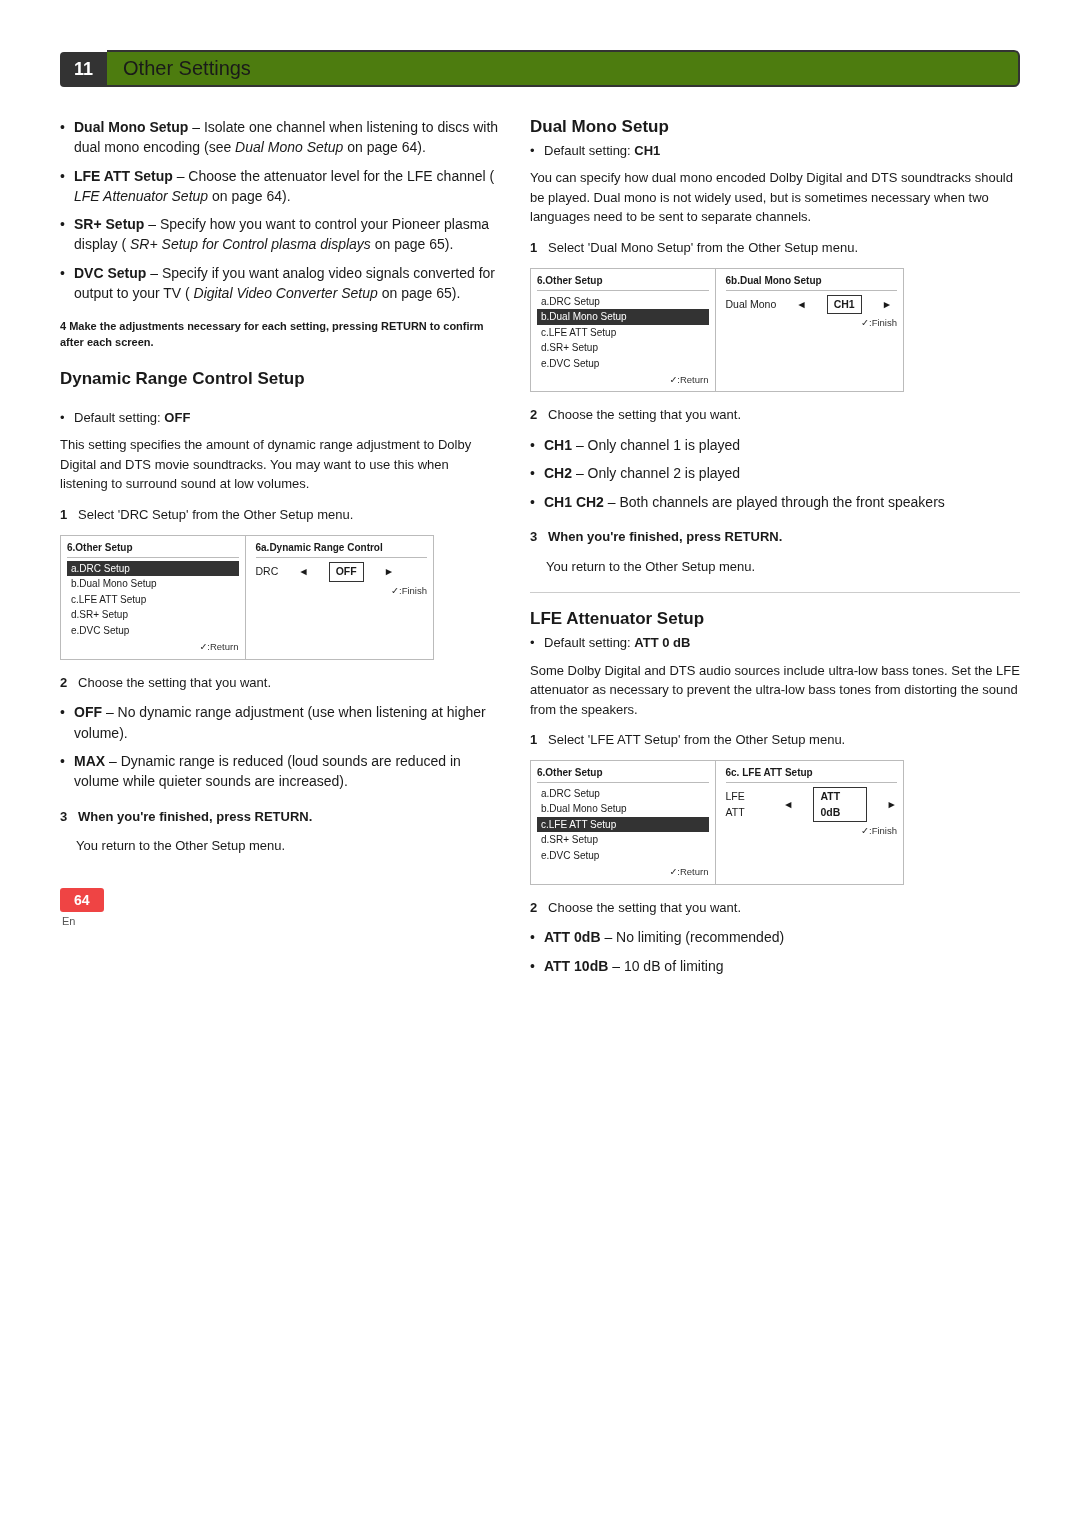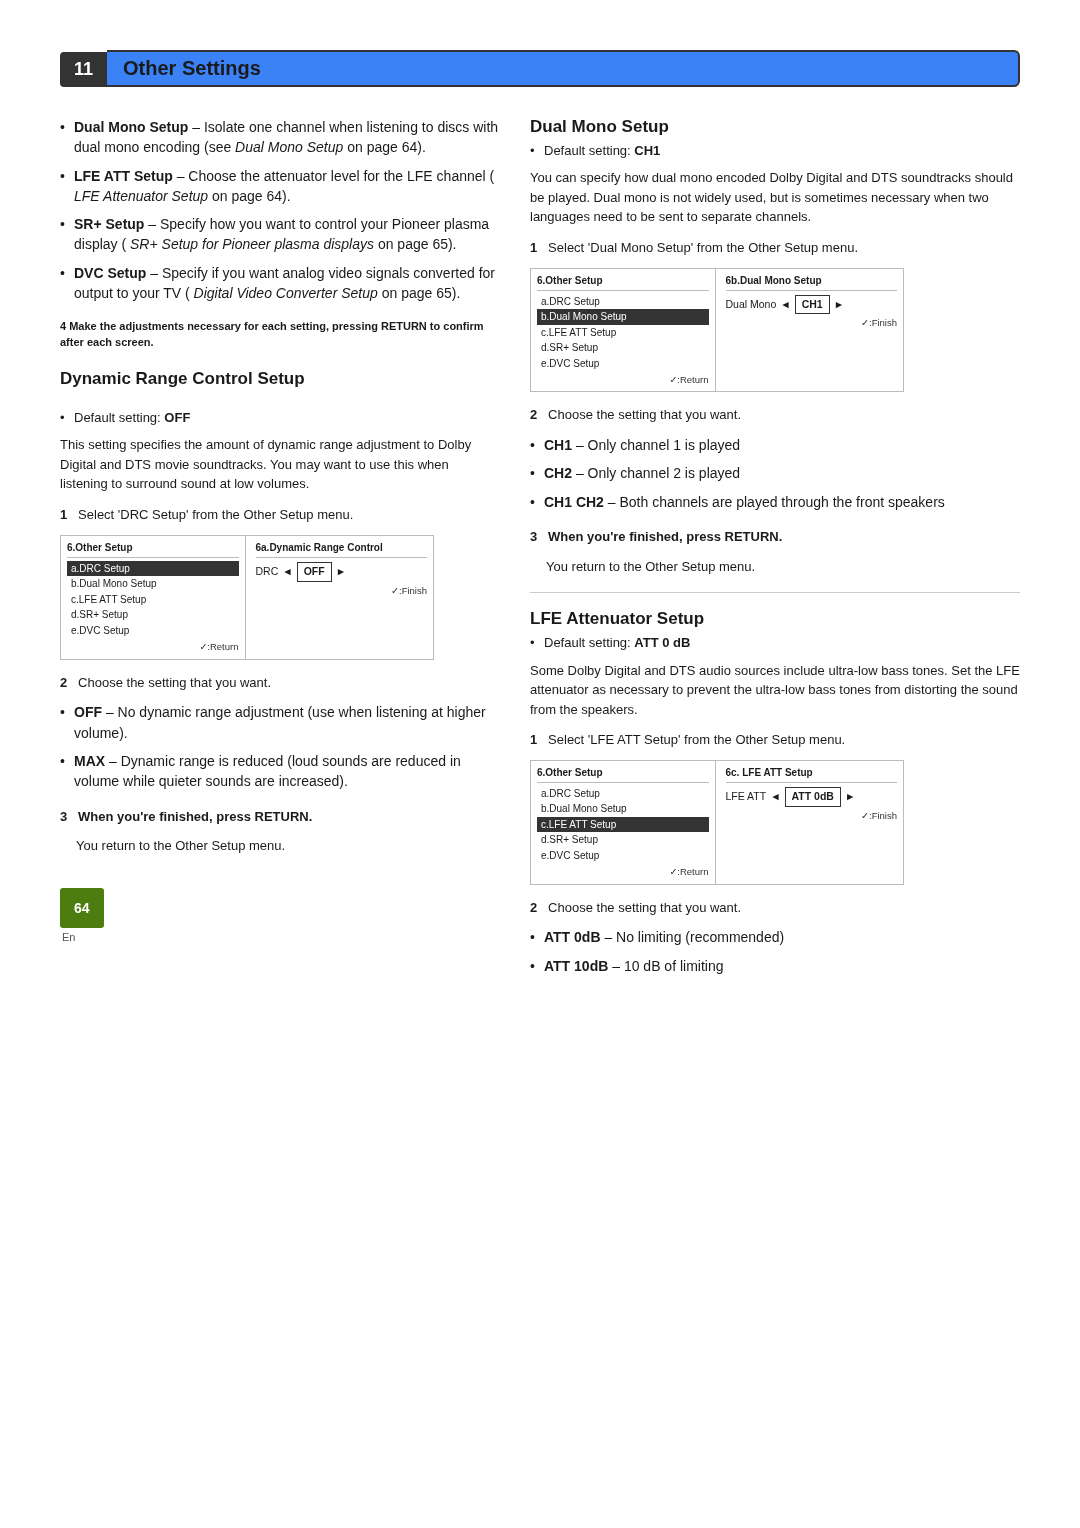--- a/index.html
+++ b/index.html
@@ -23,25 +23,25 @@
     .chapter-number-box {
       background: #333333;
       color: #ffffff;
       font-size: 18px;
       font-weight: bold;
       padding: 6px 14px;
       border-radius: 4px 0 0 4px;
       line-height: 1.3;
     }
     .chapter-title-box {
-      background: #3b82f6;
+      background: #4d7c0f;
       border: 2px solid #333333;
       color: #1a1a1a;
       font-size: 20px;
-      font-weight: bold;
+      font-weight: normal;
       padding: 5px 30px 5px 16px;
       border-left: none;
       border-radius: 0 6px 6px 0;
       flex: 1;
     }
 
     
     .two-col {
       display: flex;
       gap: 30px;
@@ -160,45 +160,45 @@
     .screen-footer {
       font-size: 9.5px;
       text-align: right;
       margin-top: 2px;
       color: #333;
     }
     .screen-value {
       font-size: 10.5px;
       display: flex;
       align-items: center;
-      gap: 4px;
+      gap: 20px;
       margin-top: 4px;
     }
     .value-box {
       border: 1px solid #333;
       padding: 1px 6px;
       font-size: 10.5px;
       font-weight: bold;
     }
 
     
     .divider {
       border: none;
       border-top: 1px solid #cccccc;
       margin: 16px 0;
     }
 
     
     .page-number-box {
       display: inline-block;
-      background: #4d7c0f;
+      background: #ef4444;
       color: #ffffff;
       font-weight: bold;
       font-size: 14px;
-      padding: 12px 14px;
+      padding: 4px 14px;
       border-radius: 3px;
       margin-top: 20px;
     }
     .page-en {
       font-size: 11px;
       color: #555;
       margin-top: 3px;
       margin-left: 2px;
     }
 
@@ -230,21 +230,21 @@
       </li>
       <li>
         <span class="bold-text">LFE ATT Setup</span>
         <span> – Choose the attenuator level for the LFE channel (</span>
         <span class="italic-text">LFE Attenuator Setup</span>
         <span> on page 64).</span>
       </li>
       <li>
         <span class="bold-text">SR+ Setup</span>
         <span> – Specify how you want to control your Pioneer plasma display (</span>
-        <span class="italic-text">SR+ Setup for Pioneer plasma displays</span>
+        <span class="italic-text">SR+ Setup for Control plasma displays</span>
         <span> on page 65).</span>
       </li>
       <li>
         <span class="bold-text">DVC Setup</span>
         <span> – Specify if you want analog video signals converted for output to your TV (</span>
         <span class="italic-text">Digital Video Converter Setup</span>
         <span> on page 65).</span>
       </li>
     </ul>
 

